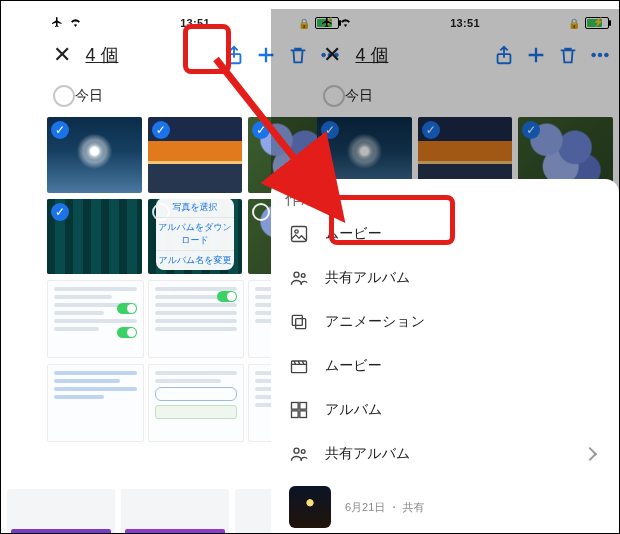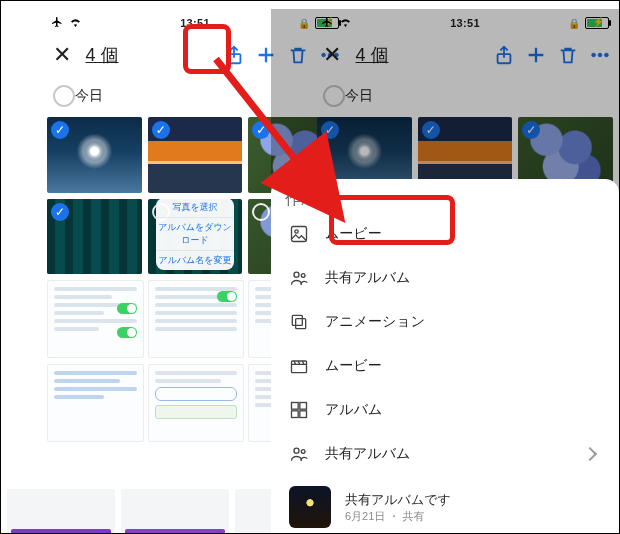--- a/index.html
+++ b/index.html
@@ -428,21 +428,20 @@
               <circle cx="17" cy="9" r="2.2"></circle>
               <path d="M14.5 20c0-2.2 1.8-4 4-4 1.4 0 2.6.6 3.4 1.6"></path>
             </svg>
         </span>
         <span>共有アルバム</span>
       </div>
 
       <div class="album-row">
         <div class="album-thumb"></div>
         <div class="album-meta">
-          <span class="t1">共有アルバムです</span>
           <span class="t2">6月21日 ・ 共有</span>
         </div>
       </div>
     </div>
   </div>
 
   <div class="hl hl1"></div>
   <div class="hl hl2"></div>
   <svg class="arrow-svg" viewBox="0 0 180 190">
     <defs>

